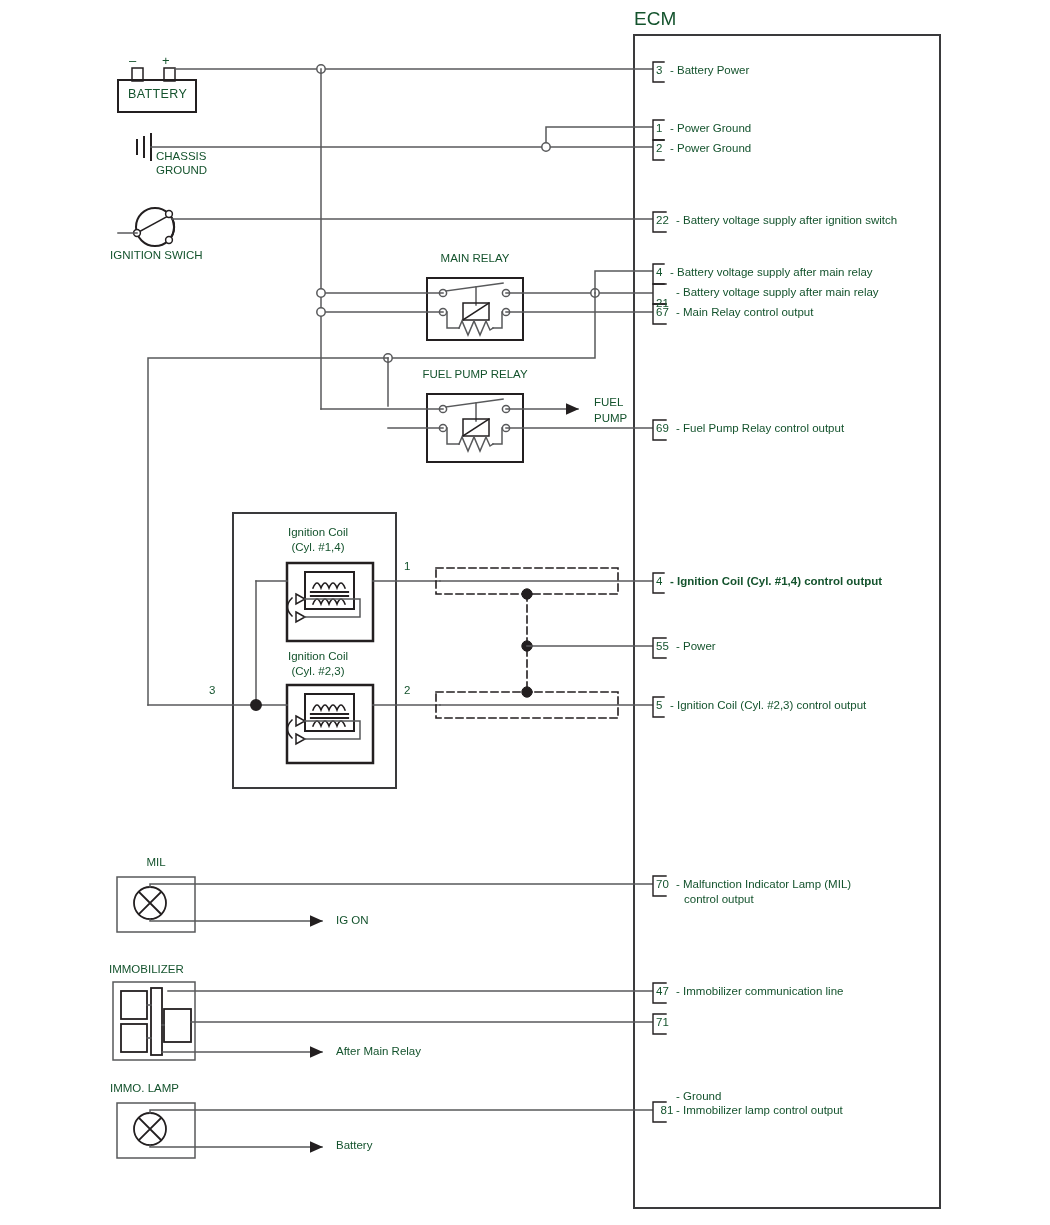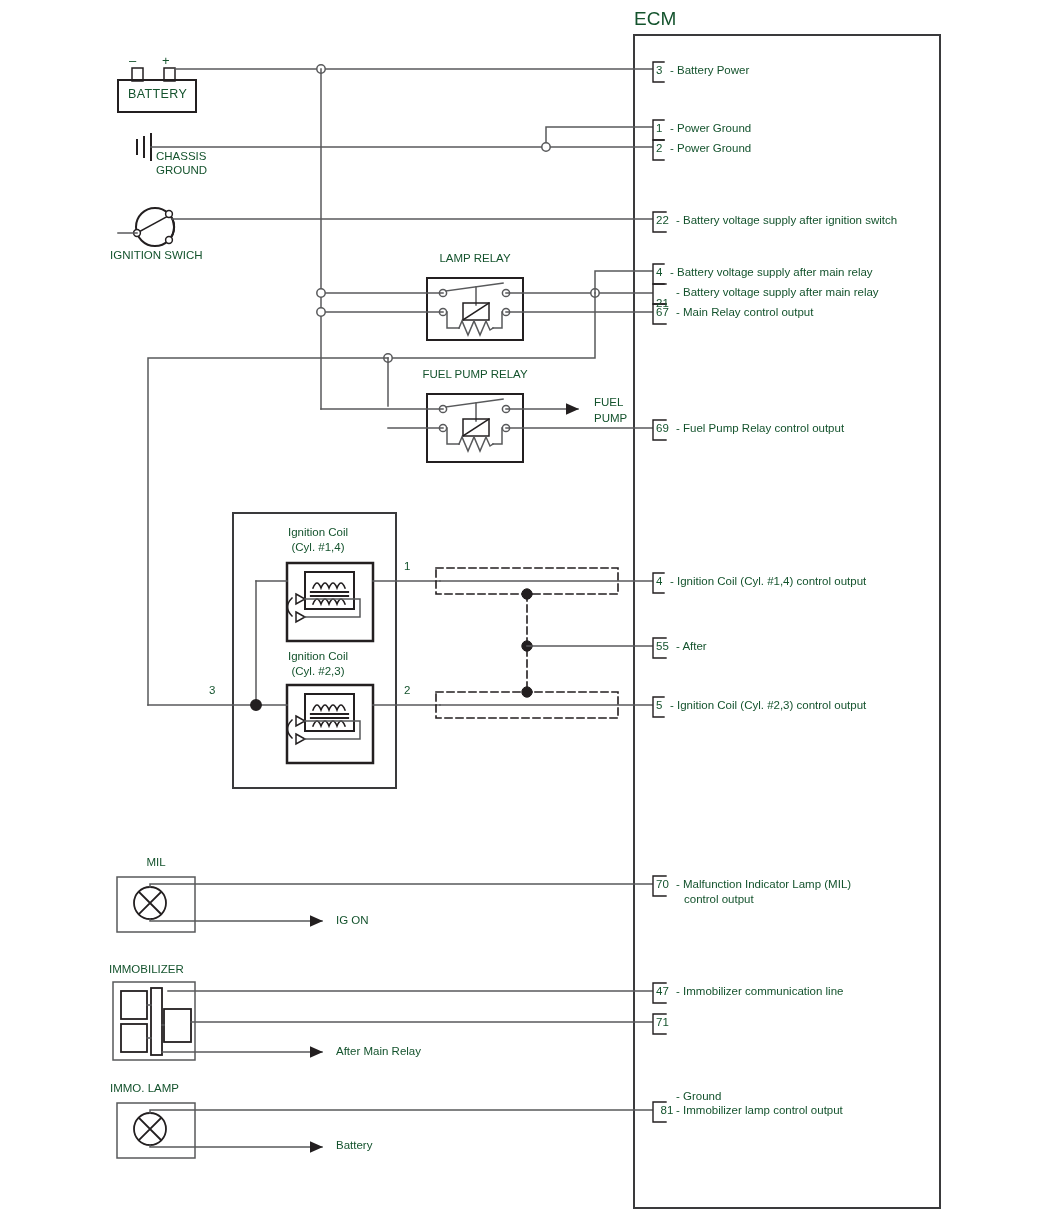--- a/index.html
+++ b/index.html
@@ -195,21 +195,21 @@
 
   <div class="lbl" style="left:129px;top:54px;font-size:13px;">–</div>
   <div class="lbl" style="left:162px;top:54px;font-size:13px;">+</div>
   <div class="lbl" style="left:128px;top:88px;font-size:12.5px;letter-spacing:.4px;">BATTERY</div>
 
   <div class="lbl" style="left:156px;top:150px;">CHASSIS</div>
   <div class="lbl" style="left:156px;top:164px;">GROUND</div>
 
   <div class="lbl" style="left:110px;top:249px;">IGNITION SWICH</div>
 
-  <div class="lbl ctr" style="left:400px;top:252px;width:150px;">LAMP RELAY</div>
+  <div class="lbl ctr" style="left:400px;top:252px;width:150px;">MAIN RELAY</div>
 
   <div class="lbl ctr" style="left:395px;top:368px;width:160px;">FUEL PUMP RELAY</div>
 
   <div class="lbl" style="left:594px;top:396px;">FUEL</div>
   <div class="lbl" style="left:594px;top:412px;">PUMP</div>
 
   <div class="lbl ctr" style="left:253px;top:526px;width:130px;">Ignition Coil</div>
   <div class="lbl ctr" style="left:253px;top:541px;width:130px;">(Cyl. #1,4)</div>
   <div class="lbl" style="left:404px;top:560px;">1</div>
 
@@ -238,23 +238,23 @@
       <div class="lbl" style="left: 676px; top: 214px; white-space: pre; text-align: center;">- Battery voltage supply after ignition switch</div>
       <div class="lbl" style="left: 656px; top: 266px; width: 22px; text-align: left;">4</div>
       <div class="lbl" style="left: 670px; top: 266px; white-space: pre;">- Battery voltage supply after main relay</div>
       <div class="lbl" style="left: 656px; top: 286px; width: 22px; text-align: left; margin-top: 11px;">21</div>
       <div class="lbl" style="left: 676px; top: 286px; white-space: pre;">- Battery voltage supply after main relay</div>
       <div class="lbl" style="left: 656px; top: 306px; width: 22px; text-align: left;">67</div>
       <div class="lbl" style="left: 676px; top: 306px; white-space: pre;">- Main Relay control output</div>
       <div class="lbl" style="left: 656px; top: 422px; width: 22px; text-align: left;">69</div>
       <div class="lbl" style="left: 676px; top: 422px; white-space: pre;">- Fuel Pump Relay control output</div>
       <div class="lbl" style="left: 656px; top: 575px; width: 22px; text-align: left;">4</div>
-      <div class="lbl" style="left: 670px; top: 575px; white-space: pre;">- Ignition Coil (Cyl. #1,4) control output</div>
+      <div class="lbl" style="left: 670px; top: 575px; white-space: pre; font-weight: bold;">- Ignition Coil (Cyl. #1,4) control output</div>
       <div class="lbl" style="left: 656px; top: 640px; width: 22px; text-align: left;">55</div>
-      <div class="lbl" style="left: 676px; top: 640px; white-space: pre;">- After</div>
+      <div class="lbl" style="left: 676px; top: 640px; white-space: pre;">- Power</div>
       <div class="lbl" style="left: 656px; top: 699px; width: 22px; text-align: left;">5</div>
       <div class="lbl" style="left: 670px; top: 699px; white-space: pre;">- Ignition Coil (Cyl. #2,3) control output</div>
       <div class="lbl" style="left: 656px; top: 878px; width: 22px; text-align: left;">70</div>
       <div class="lbl" style="left: 676px; top: 878px; white-space: pre;">- Malfunction Indicator Lamp (MIL)</div>
       <div class="lbl" style="left: 684px; top: 893px; white-space: pre;">control output</div>
       <div class="lbl" style="left: 656px; top: 985px; width: 22px; text-align: left;">47</div>
       <div class="lbl" style="left: 676px; top: 985px; white-space: pre;">- Immobilizer communication line</div>
       <div class="lbl" style="left: 656px; top: 1016px; width: 22px; text-align: left;">71</div>
       <div class="lbl" style="left: 676px; top: 1076px; white-space: pre; margin-top: 14px;">- Ground</div>
       <div class="lbl" style="left: 656px; top: 1104px; width: 22px; text-align: center;">81</div>

